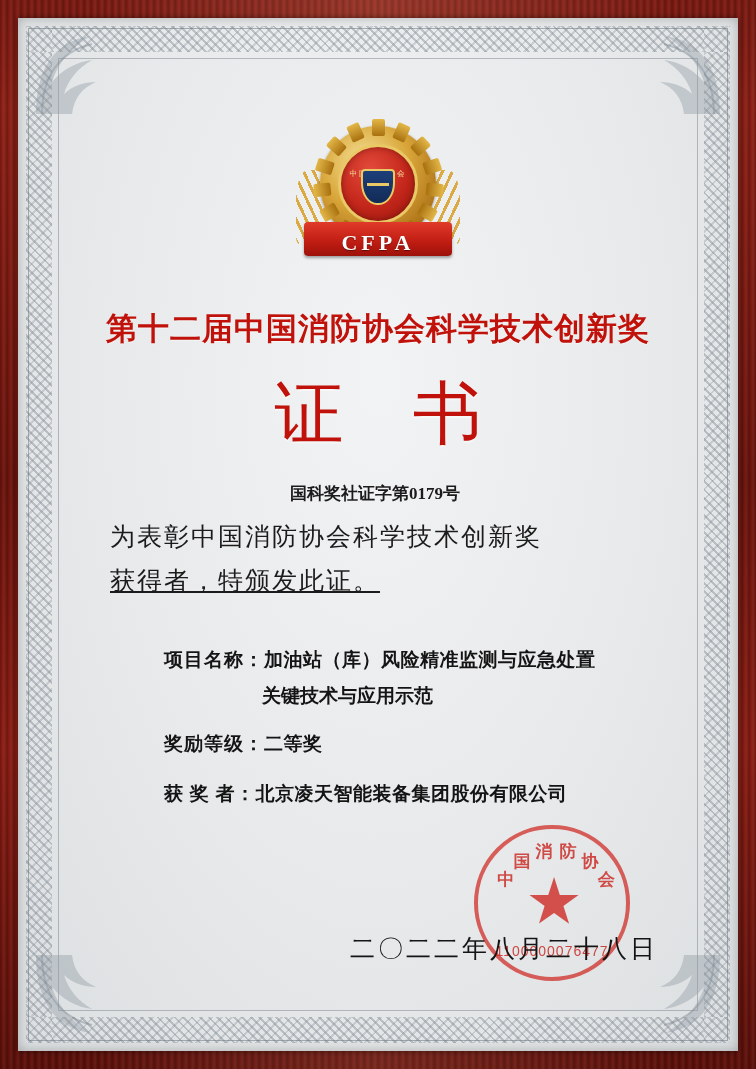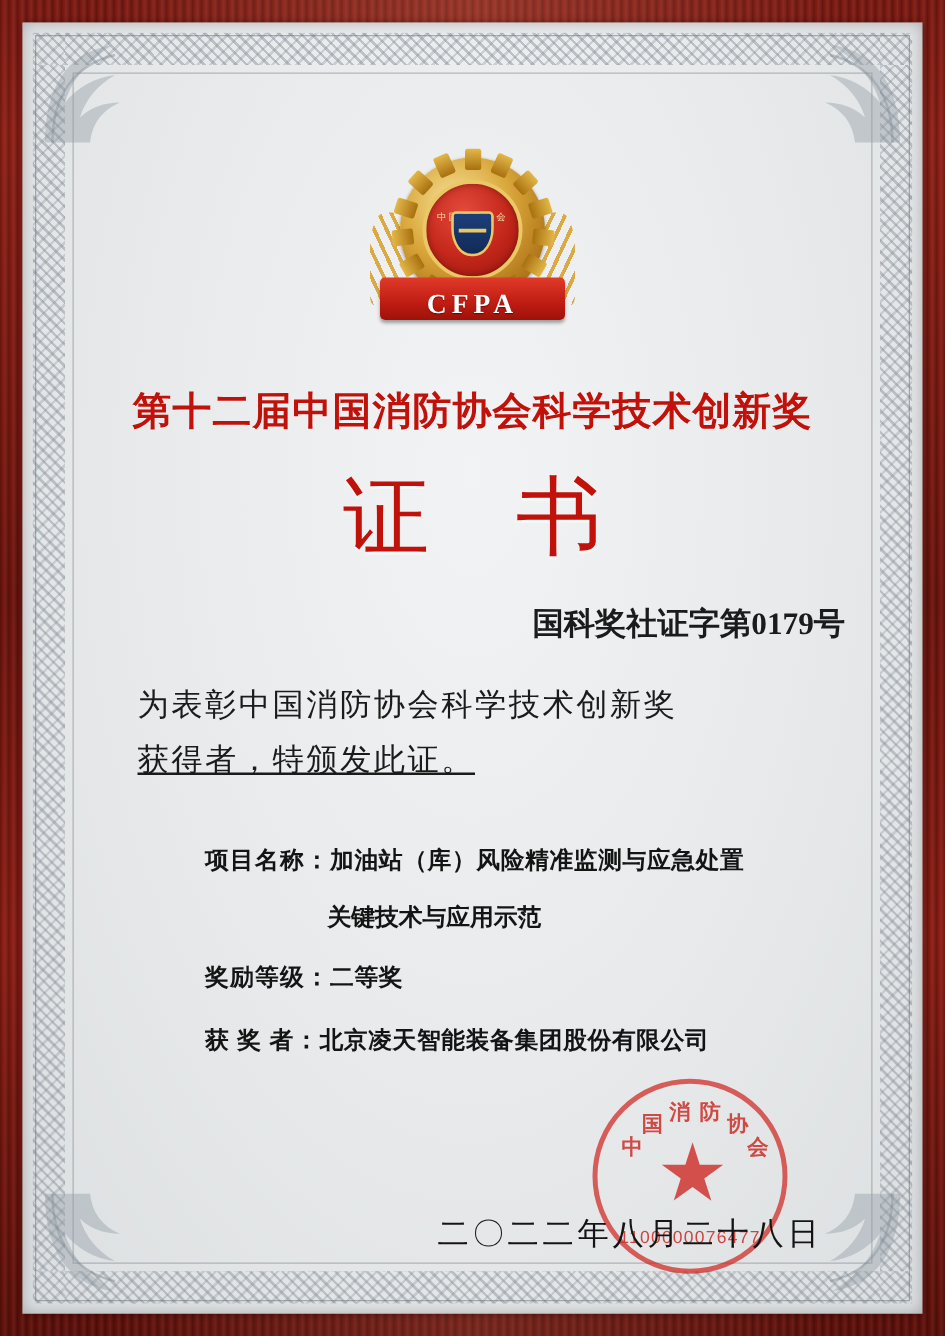--- a/index.html
+++ b/index.html
@@ -230,30 +230,30 @@
     font-weight: normal;
     letter-spacing: 26px;
     text-indent: 26px;
     color: #c0120a;
     text-shadow: 0 2px 0 rgba(255,255,255,0.45);
   }
 
   
   #serial-line {
     margin-top: 22px;
-    text-align: right;
+    text-align: center;
     padding-right: 6px;
-    font-size: 25px;
+    font-size: 17px;
     font-weight: bold;
     color: #1b1b1b;
   }
 
   
   #citation {
-    margin-top: 28px;
+    margin-top: 10px;
     text-align: left;
     padding: 0 6px 0 36px;
     font-size: 25px;
     line-height: 1.75;
     letter-spacing: 2px;
     color: #1b1b1b;
   }
   #citation-line-2 { padding-left: 0; text-decoration: underline; }
 
   
@@ -270,21 +270,21 @@
     align-items: flex-start;
     margin-bottom: 24px;
   }
   .field-label {
     white-space: nowrap;
     letter-spacing: 1px;
   }
   .field-value {
     letter-spacing: 0.5px;
   }
-  #field-row-project { margin-bottom: 20px; }
+  #field-row-project { margin-bottom: 10px; }
   #field-project-line2 {
     text-align: left;
     padding-left: 98px;
     margin-bottom: 22px;
     font-size: 19px;
     font-weight: bold;
     color: #141414;
   }
 
   

